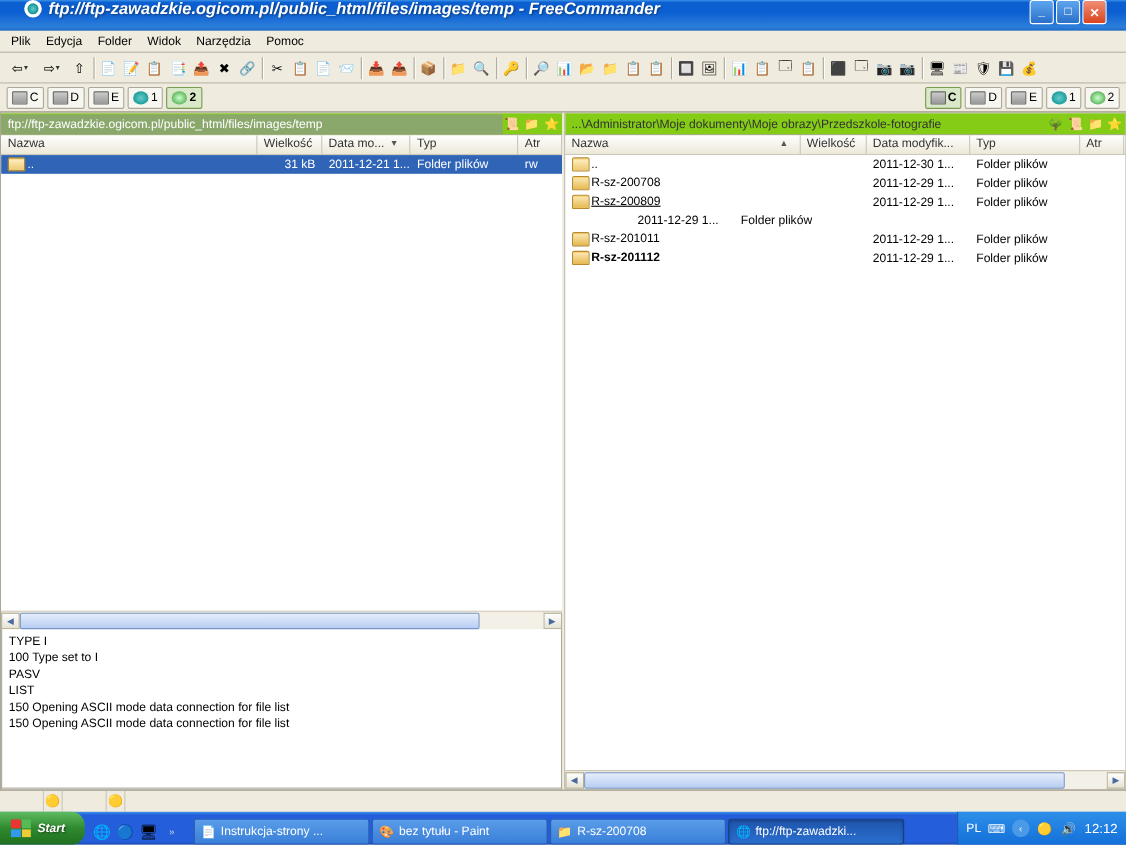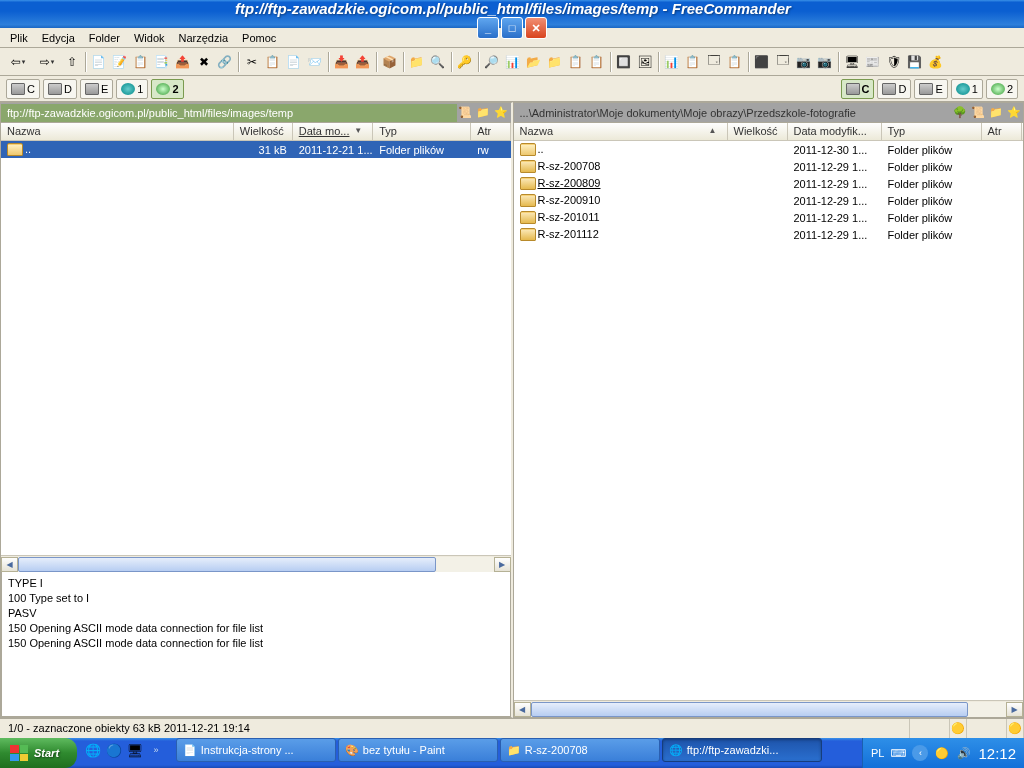--- a/index.html
+++ b/index.html
@@ -1,19 +1,19 @@
 <!DOCTYPE html>
 <html><head>
 <meta charset="utf-8">
 <style>
 * { box-sizing: border-box; margin: 0; padding: 0; font-family: Tahoma, sans-serif; font-size: 11px; }
 html, body { width: 1024px; height: 768px; overflow: hidden; background: #ece9d8; }
 
 
-.titlebar { height: 28px; background: linear-gradient(to bottom, #3a91e8 0%, #0b5fd1 8%, #0b5fd1 40%, #2d7fdb 88%, #1a66c3 100%); display: flex; align-items: center; padding: 0 2px; flex-direction: column; }
+.titlebar { height: 28px; background: linear-gradient(to bottom, #3a91e8 0%, #0b5fd1 8%, #0b5fd1 40%, #2d7fdb 88%, #1a66c3 100%); display: flex; padding: 0 18px; }
 .titlebar .appicon { width: 16px; height: 16px; background: #fff; border-radius: 50%; margin: 0 4px; position: relative; }
 .titlebar .appicon:before { content:''; position:absolute; inset:3px; border-radius:50%; background: radial-gradient(#6cc 0%, #088 80%); }
 .titlebar .title { color: #fff; font-weight: bold; font-size: 15px; font-style: italic; text-shadow: 1px 1px 2px rgba(0,0,0,.4); flex: 1; padding-left: 2px; }
 .winbtns { display: flex; gap: 2px; }
 .winbtn { width: 22px; height: 22px; border-radius: 3px; border: 1px solid #fff; display:flex; align-items:center; justify-content:center; color:#fff; font-weight:bold; font-size:11px; }
 .winbtn.min { background: linear-gradient(#5fa6ef,#2a6fc9); }
 .winbtn.max { background: linear-gradient(#5fa6ef,#2a6fc9); }
 .winbtn.close { background: linear-gradient(#f18f74,#d9441e); }
 
 
@@ -35,21 +35,21 @@
 .dicon { width:14px; height:12px; display:inline-block; }
 .dicon.hdd { background: linear-gradient(#ccc,#999); border:1px solid #666; border-radius:1px; }
 .dicon.net { background: radial-gradient(#6cc,#088); border-radius:50%; }
 .dicon.ftp { background: radial-gradient(#cfc,#393); border-radius:50%; }
 
 
 .panels { display:flex; height: calc(100% - 28px - 20px - 28px - 26px - 20px - 30px); }
 .panel { flex:1; display:flex; flex-direction:column; background:#fff; border:1px solid #aca899; margin:0; min-width:0; }
 .panel.left { border-right: 2px solid #efebde; }
 
-.pathbar { height: 20px; display:flex; align-items:center; background:#a3a3a3; border-bottom:1px solid #aca899; }
+.pathbar { height: 20px; display:flex; align-items:center; background:#84cc16; border-bottom:1px solid #aca899; }
 .pathbar.active .path { background:#8aa76c; color:#fff; }
 .pathbar .path { flex:1; padding:3px 6px; color:#333; white-space:nowrap; overflow:hidden; text-overflow:ellipsis; }
 .pathbar .picon { width:18px; height:16px; display:inline-flex; align-items:center; justify-content:center; font-size:11px; cursor:default; }
 
 
 .listhdr { display:flex; height:18px; background: linear-gradient(#fefefe,#ece9d8); border-bottom:1px solid #cac6b8; }
 .listhdr .col { padding:2px 6px; border-right:1px solid #cac6b8; color:#333; white-space:nowrap; overflow:hidden; position:relative; }
 .listhdr .col .sort { font-size:8px; position:absolute; right:10px; top:3px; color:#555; }
 
 
@@ -71,32 +71,32 @@
 
 .logarea { height:145px; background:#fff; border:1px solid #aca899; border-top:none; padding:4px 6px; font-size:11px; line-height:15px; color:#000; overflow:hidden; }
 
 
 .statusbar { height:20px; background:#efebde; border-top:1px solid #aca899; display:flex; }
 .statusbar .cell { padding:3px 8px; border-right:1px solid #cac6b8; white-space:nowrap; }
 .statusbar .cell.flex { flex:1; }
 .statusbar .yicon { width:16px; display:inline-flex; align-items:center; justify-content:center; }
 
 
-.taskbar { height:30px; background: linear-gradient(to bottom,#3a91e8 0%, #245edb 10%, #245edb 90%, #1a4ab5 100%); display:flex; align-items:flex-start; }
+.taskbar { height:30px; background: linear-gradient(to bottom,#3a91e8 0%, #245edb 10%, #245edb 90%, #1a4ab5 100%); display:flex; align-items:flex-end; }
 .startbtn { height:30px; padding:0 18px 0 10px; background: linear-gradient(to bottom,#5fbb5f 0%, #2f8a2f 50%, #1f6f1f 100%); border-radius:0 12px 12px 0; display:flex; align-items:center; gap:6px; color:#fff; font-weight:bold; font-style:italic; font-size:16px; text-shadow:1px 1px 2px rgba(0,0,0,.5); }
 .winlogo { width:18px; height:16px; display:grid; grid-template:1fr 1fr/1fr 1fr; gap:1px; }
 .winlogo span:nth-child(1){background:#e33;} .winlogo span:nth-child(2){background:#5b5;} .winlogo span:nth-child(3){background:#39e;} .winlogo span:nth-child(4){background:#ec3;}
 .ql { display:flex; gap:1px; padding:0 6px; }
 .ql .qbtn { width:20px; height:24px; display:flex; align-items:center; justify-content:center; font-size:13px; }
 .tasks { flex:1; display:flex; gap:2px; padding:0 4px; overflow:hidden; }
 .taskbtn { flex:1; max-width:160px; height:24px; background: linear-gradient(to bottom,#5a9de8,#3a7fd9); border:1px solid #2a5fb0; border-radius:3px; display:flex; align-items:center; gap:4px; padding:0 6px; color:#fff; font-size:11px; overflow:hidden; white-space:nowrap; }
 .taskbtn.active { background: linear-gradient(to bottom,#1e54ab,#2a6fcf); border-color:#163d7d; box-shadow: inset 0 1px 3px rgba(0,0,0,.3); }
 .tray { background: linear-gradient(to bottom,#2e8fe8,#1370d9); height:30px; display:flex; align-items:center; padding:0 8px; gap:6px; color:#fff; border-left:1px solid #1a5fb0; }
 .tray .ticon { width:16px; height:16px; display:flex; align-items:center; justify-content:center; font-size:11px; }
-.clock { font-size:15px; }
+.clock { font-size:12px; }
 </style>
 </head>
 <body>
 
 <div class="titlebar">
   <span class="appicon"></span>
   <span class="title">ftp://ftp-zawadzkie.ogicom.pl/public_html/files/images/temp - FreeCommander</span>
   <div class="winbtns">
     <div class="winbtn min">_</div>
     <div class="winbtn max">□</div>
@@ -220,21 +220,21 @@
   <div class="panel left">
     <div class="pathbar active">
       <span class="path">ftp://ftp-zawadzkie.ogicom.pl/public_html/files/images/temp</span>
       <span class="picon">📜</span>
       <span class="picon">📁</span>
       <span class="picon">⭐</span>
     </div>
     <div class="listhdr" id="hdrL">
         <div class="col" style="width: 238px;">Nazwa</div>
         <div class="col" style="width: 60px;">Wielkość</div>
-        <div class="col" style="width: 82px; text-decoration: underline;">Data mo...<span class="sort">▼</span></div>
+        <div class="col" style="width: 82px;">Data mo...<span class="sort">▼</span></div>
         <div class="col" style="width: 100px;">Typ</div>
         <div class="col" style="width: 40px;">Atr</div>
       </div>
     <div class="listbody">
         <div class="rows" id="rowsL">
           <div class="row sel">
             <div class="cell" style="width: 238px; text-align: left;"><span class="ficon folder open"></span><span>..</span></div>
             <div class="cell" style="width: 60px; text-align: right;">31 kB</div>
             <div class="cell" style="width: 82px;">2011-12-21 1...</div>
             <div class="cell" style="width: 100px;">Folder plików</div>
@@ -246,20 +246,21 @@
       <div class="sbtn">◀</div>
       <div class="track">
           <div class="thumb" style="left:0;width:88%"></div>
         </div>
       <div class="sbtn">▶</div>
     </div>
     <div class="logarea" id="log">
         <div>TYPE I</div>
         <div>100 Type set to I</div>
         <div>PASV</div>
+        <div>LIST</div>
         <div>150 Opening ASCII mode data connection for file list</div>
         <div>150 Opening ASCII mode data connection for file list</div>
       </div>
   </div>
 
   <div class="panel">
     <div class="pathbar">
       <span class="path">...\Administrator\Moje dokumenty\Moje obrazy\Przedszkole-fotografie</span>
       <span class="picon">🌳</span>
       <span class="picon">📜</span>
@@ -290,54 +291,52 @@
             <div class="cell" style="width: 40px;"></div>
           </div>
           <div class="row">
             <div class="cell" style="width: 214px; text-align: left; text-decoration: underline;"><span class="ficon folder"></span><span>R-sz-200809</span></div>
             <div class="cell" style="width: 60px; text-align: right;"></div>
             <div class="cell" style="width: 94px;">2011-12-29 1...</div>
             <div class="cell" style="width: 100px;">Folder plików</div>
             <div class="cell" style="width: 40px;"></div>
           </div>
           <div class="row">
-            <div class="cell" style="width: 214px; text-align: left;"><span class="ficon folder"></span><span>R-sz-200910</span></div>
             <div class="cell" style="width: 60px; text-align: right;"></div>
             <div class="cell" style="width: 94px;">2011-12-29 1...</div>
             <div class="cell" style="width: 100px;">Folder plików</div>
             <div class="cell" style="width: 40px;"></div>
           </div>
           <div class="row">
             <div class="cell" style="width: 214px; text-align: left;"><span class="ficon folder"></span><span>R-sz-201011</span></div>
             <div class="cell" style="width: 60px; text-align: right;"></div>
             <div class="cell" style="width: 94px;">2011-12-29 1...</div>
             <div class="cell" style="width: 100px;">Folder plików</div>
             <div class="cell" style="width: 40px;"></div>
           </div>
           <div class="row">
-            <div class="cell" style="width: 214px; text-align: left;"><span class="ficon folder"></span><span>R-sz-201112</span></div>
+            <div class="cell" style="width: 214px; text-align: left; font-weight: bold;"><span class="ficon folder"></span><span>R-sz-201112</span></div>
             <div class="cell" style="width: 60px; text-align: right;"></div>
             <div class="cell" style="width: 94px;">2011-12-29 1...</div>
             <div class="cell" style="width: 100px;">Folder plików</div>
             <div class="cell" style="width: 40px;"></div>
           </div>
         </div>
       </div>
     <div class="hscroll">
       <div class="sbtn">◀</div>
       <div class="track">
           <div class="thumb" style="left:0;width:92%"></div>
         </div>
       <div class="sbtn">▶</div>
     </div>
   </div>
 </div>
 
 <div class="statusbar">
-  <div class="cell flex">1/0 - zaznaczone obiekty   63 kB   2011-12-21 19:14</div>
   <div class="cell" style="width:40px"></div>
   <div class="cell yicon">🟡</div>
   <div class="cell" style="width:40px"></div>
   <div class="cell yicon">🟡</div>
 </div>
 
 <div class="taskbar">
   <div class="startbtn">
     <span class="winlogo">
         <span></span>

